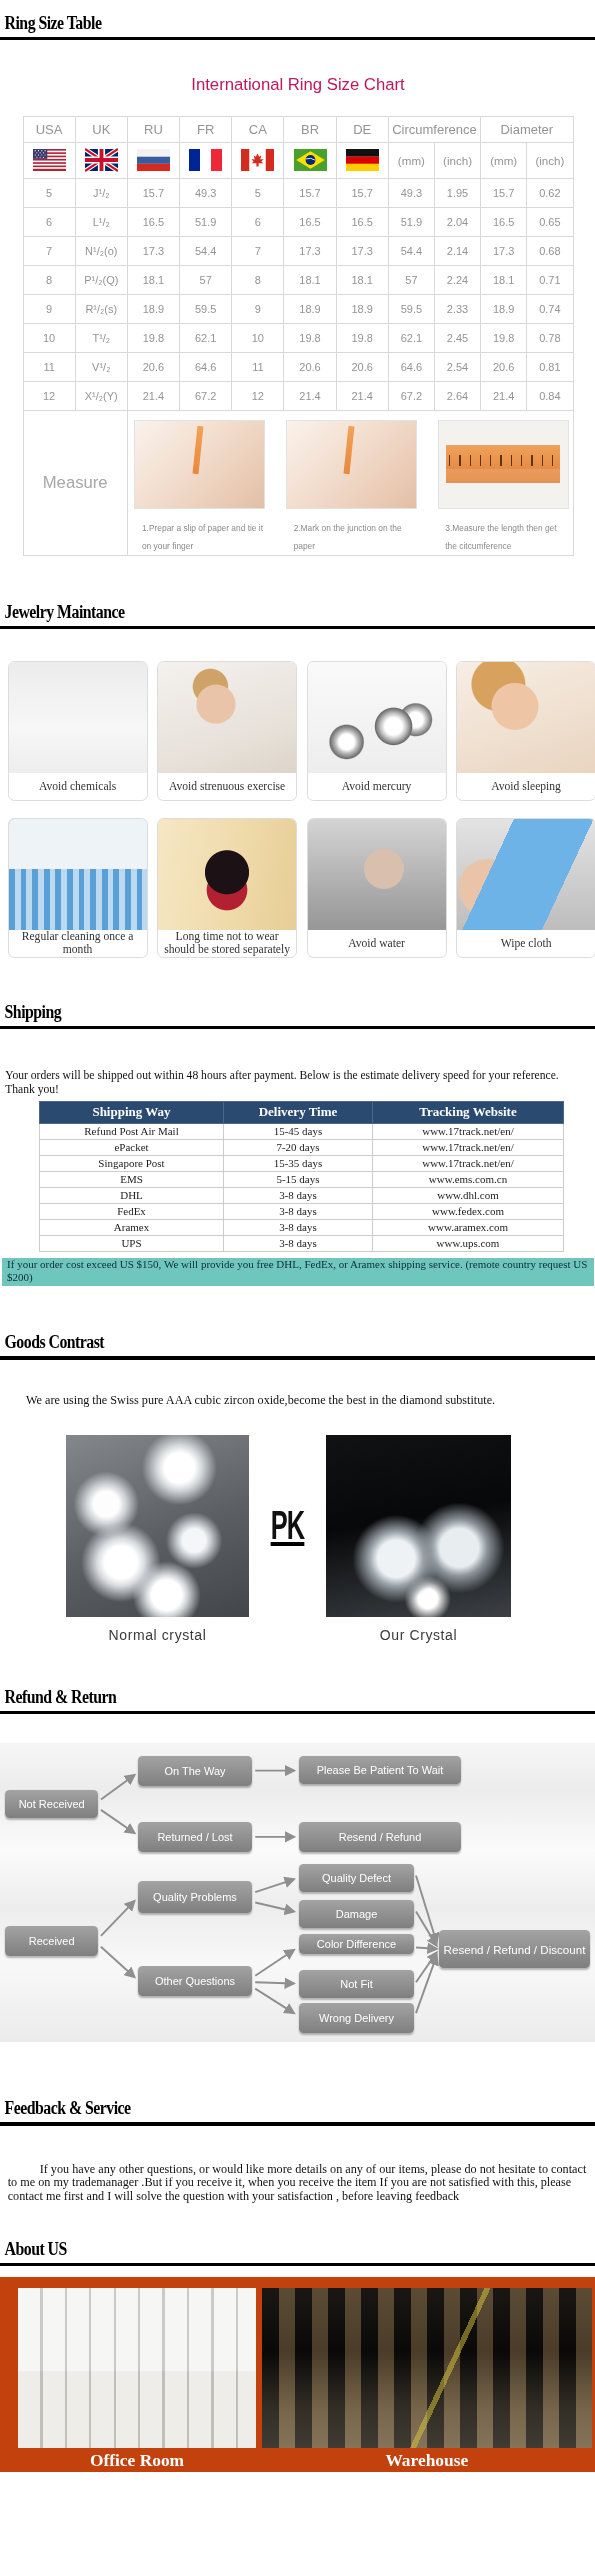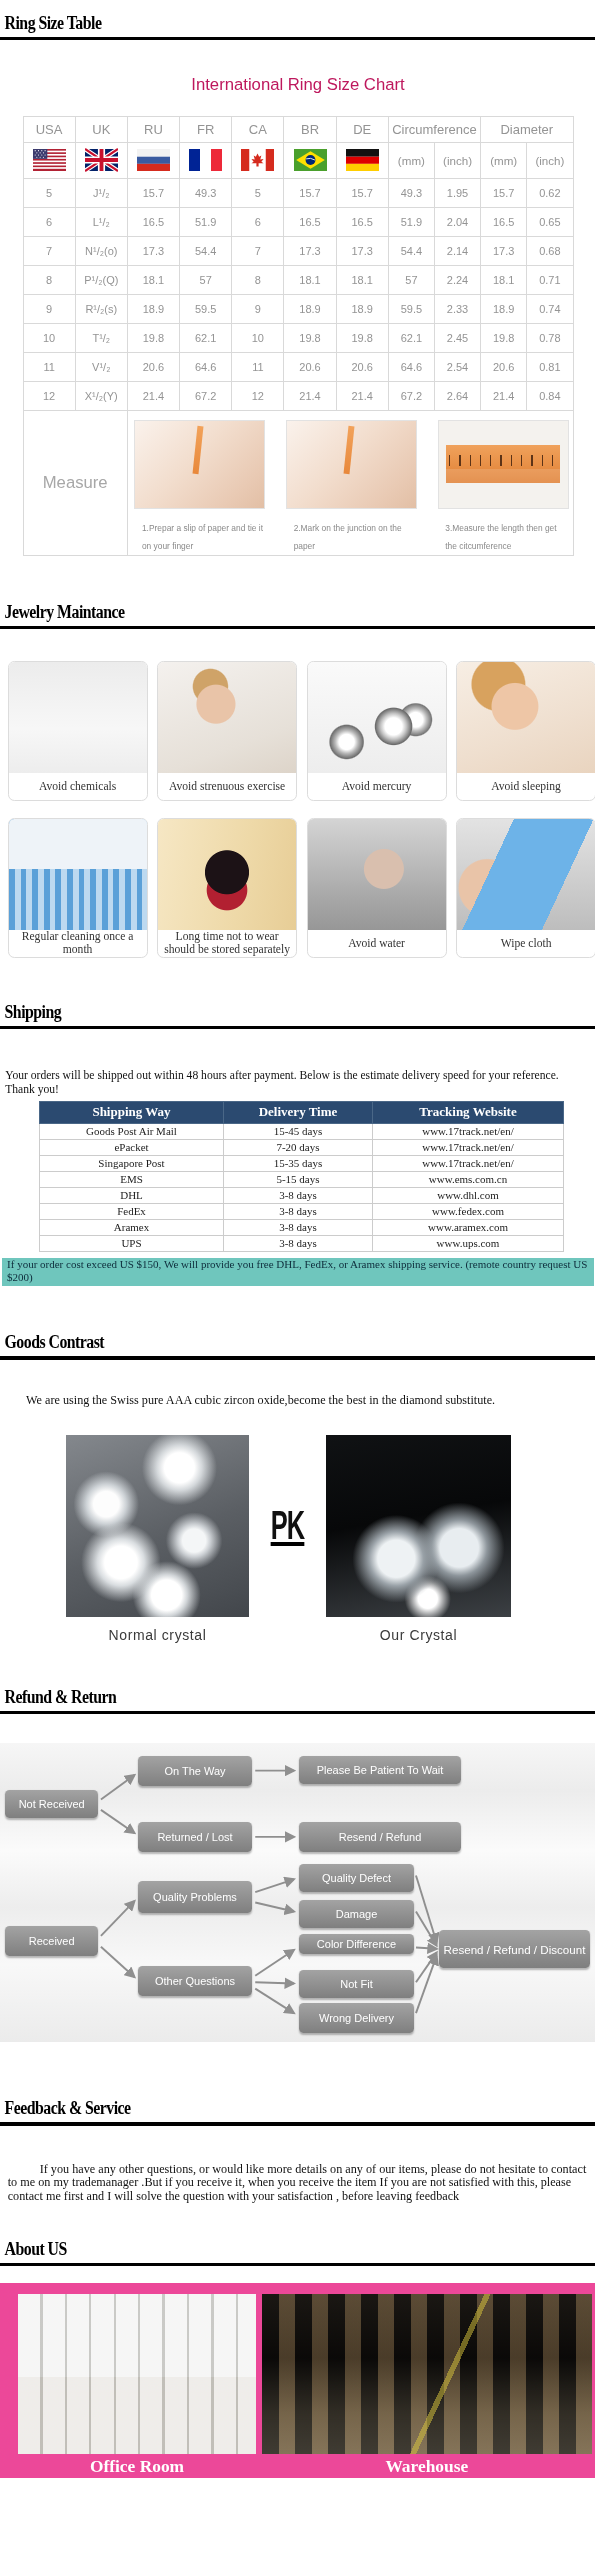--- a/index.html
+++ b/index.html
@@ -106,21 +106,21 @@
   .flow{position:relative;height:299px;margin-top:29px;
         background:linear-gradient(180deg,#f6f6f6 0%,#ececec 16%,#fbfbfb 36%,#ededed 55%,#f8f8f8 74%,#ebebeb 100%);}
   .fbox{position:absolute;background:linear-gradient(180deg,#a3a3a3,#7f7f7f);color:#fff;
         font-size:11px;display:flex;align-items:center;justify-content:center;text-align:center;
         border-radius:4.5px;box-shadow:0 1.3px 1.9px rgba(0,0,0,.28);padding:0 3.9px;box-sizing:border-box;}
   .flow svg{position:absolute;left:0;top:0;}
   
   .fb-body{font-family:"Liberation Serif",serif;font-size:12.2px;color:#111;line-height:13.5px;
            margin:37px 9px 0 7.7px;text-indent:32px;}
   
-  .about-banner{margin-top:17px;height:195px;background:#ec4899;box-sizing:border-box;padding:10.3px 0 0 18px;}
+  .about-banner{margin-top:11px;height:195px;background:#c2410c;box-sizing:border-box;padding:10.3px 0 0 18px;}
   .about-photos{display:flex;gap:5.8px;}
   .photo-office{width:238px;height:160px;
      background:repeating-linear-gradient(90deg,rgba(255,255,255,.55) 0 22px,rgba(160,160,155,.45) 22px 24.5px),
      linear-gradient(180deg,#ececea 0 52%,#dcd8d0 52% 100%);}
   .photo-warehouse{width:330px;height:160px;
      background:linear-gradient(115deg,transparent 0 55%,rgba(220,200,60,.5) 55% 56.5%,transparent 56.5%),
      repeating-linear-gradient(90deg,rgba(0,0,0,.55) 0 16.7px,rgba(125,100,65,.5) 16.7px 33px),
      linear-gradient(180deg,#3a332a,#171411 40%,#6e6553 75%,#8d8471);}
   .about-caps{display:flex;color:#fff;font-family:"Liberation Serif",serif;font-weight:bold;}
   .acap{font-size:17.4px;line-height:24.5px;text-align:center;}
@@ -439,21 +439,21 @@
         </colgroup>
       <thead>
         <tr>
           <th>Shipping Way</th>
           <th>Delivery Time</th>
           <th>Tracking Website</th>
         </tr>
       </thead>
       <tbody>
           <tr>
-            <td>Goods Post Air Mail</td>
+            <td>Refund Post Air Mail</td>
             <td>15-45 days</td>
             <td>www.17track.net/en/</td>
           </tr>
           <tr>
             <td>ePacket</td>
             <td>7-20 days</td>
             <td>www.17track.net/en/</td>
           </tr>
           <tr>
             <td>Singapore Post</td>

